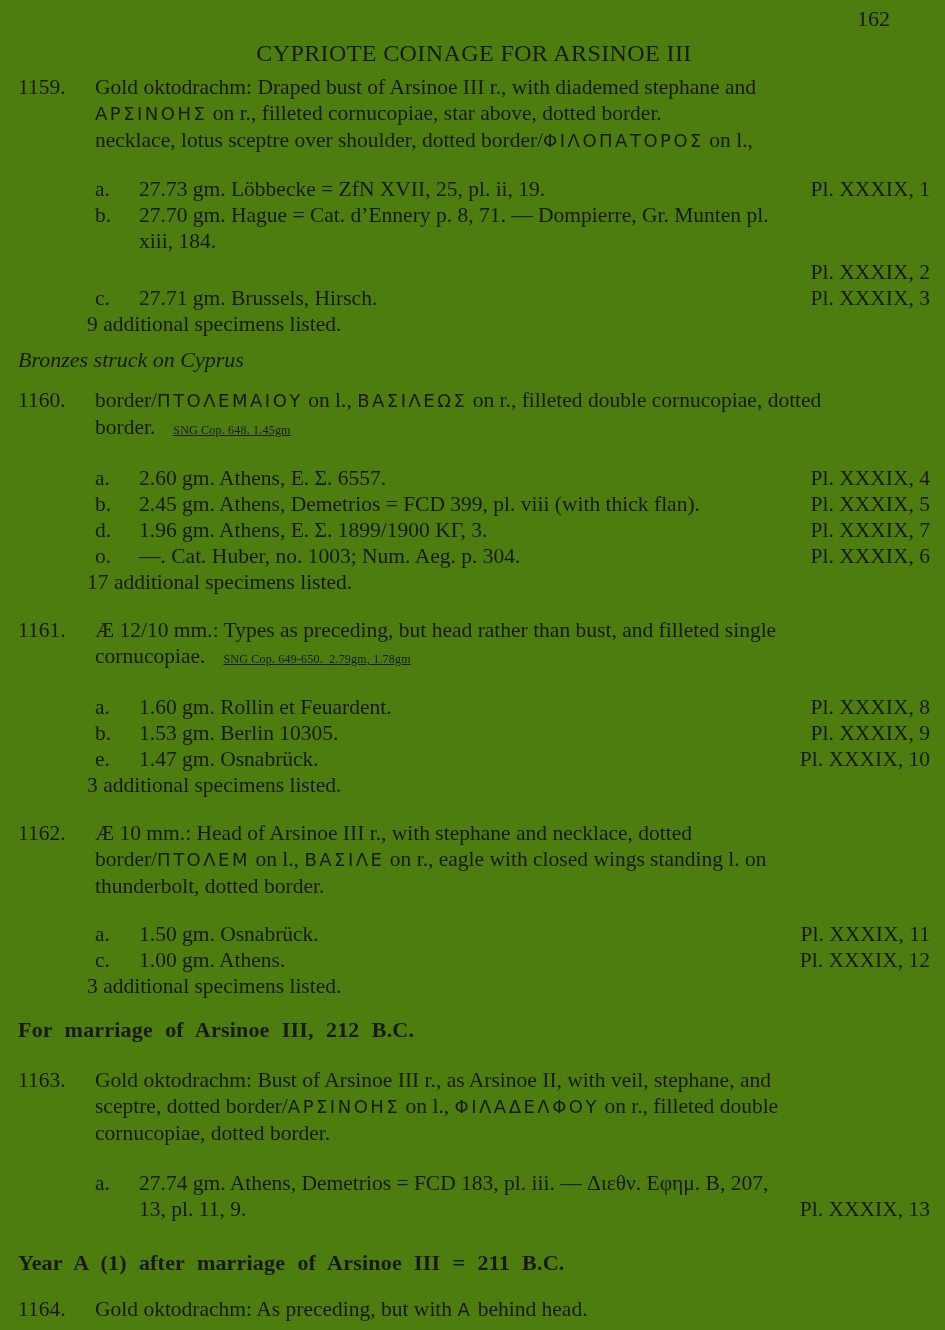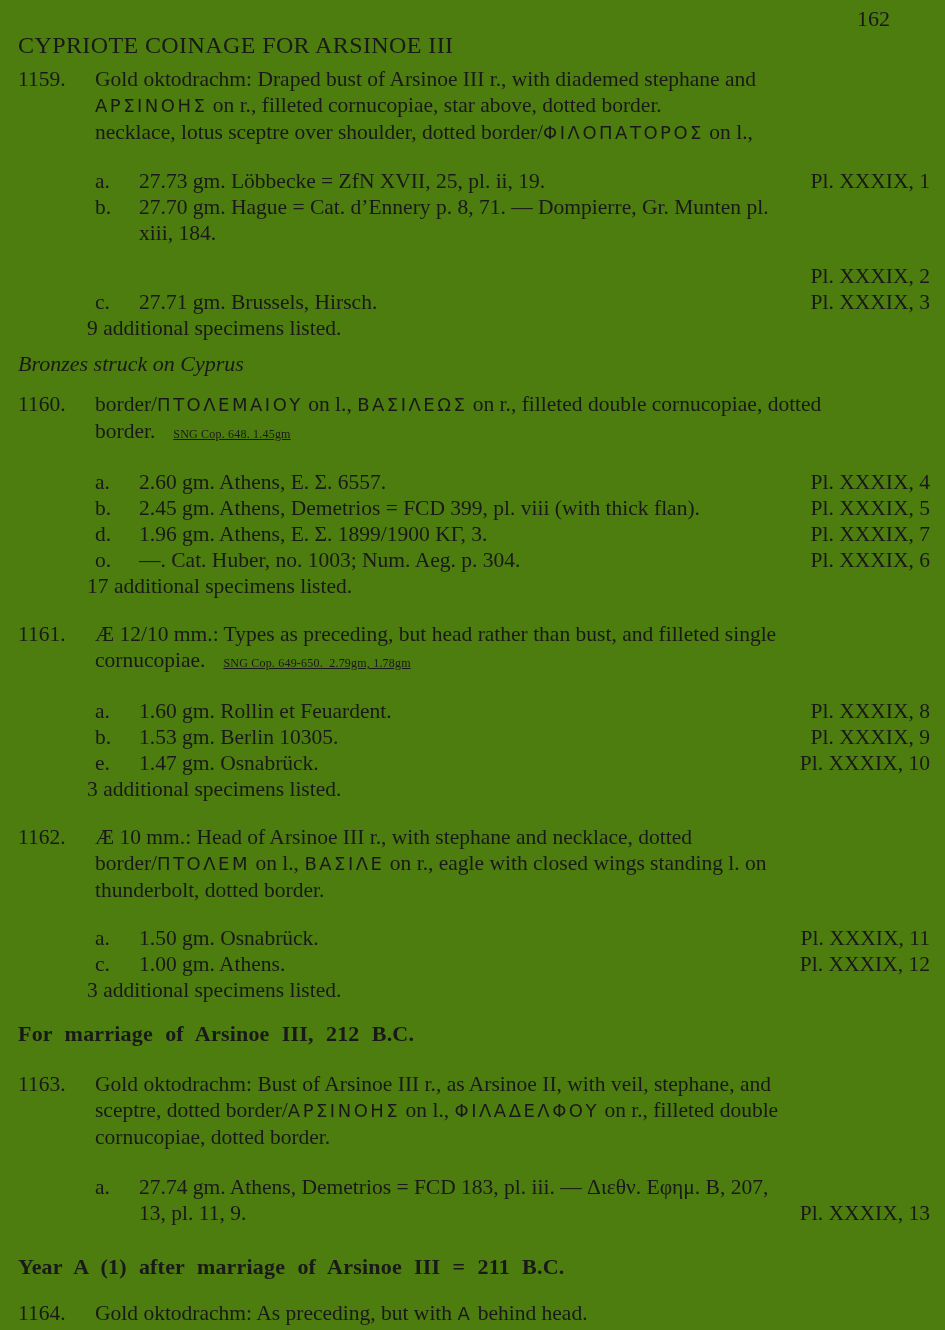--- a/index.html
+++ b/index.html
@@ -2,33 +2,33 @@
 <html><head>
 <meta charset="utf-8">
 <style>
   html,body{margin:0;padding:0;background:#d8d8d8;}
   .page{
     width:945px;height:1330px;margin:0 auto;background:#4d7c0f;color:#191919;
     font-family:"Liberation Serif", serif;font-size:21.5px;line-height:26px;
     box-sizing:border-box;padding:6px 15px 0 18px;overflow:hidden;position:relative;
   }
   .page-number{text-align:right;padding-right:40px;font-size:22px;}
-  .title{font-size:24px;line-height:26px;letter-spacing:0.4px;margin-top:0;}
+  .title{text-align:center;font-size:24px;line-height:26px;letter-spacing:0.4px;margin-top:8px;}
   .entry{display:flex;}
   .entry-num{flex:0 0 77px;}
   .entry-body{flex:1;min-width:0;}
   .desc-line{min-height:26px;}
   .greek{font-family:"DejaVu Sans", sans-serif;font-size:18px;letter-spacing:2.5px;}
   .small-note{font-size:12px;margin-left:18px;letter-spacing:0.2px;text-decoration:underline;}
   .specimens{margin-top:22px;}
   .spec-row{display:flex;}
   .spec-letter{flex:0 0 44px;}
   .spec-text{flex:1 1 auto;}
   .spec-plate{white-space:nowrap;text-align:right;padding-left:4px;}
-  .spec-row.plate-only{margin-top:17px;}
+  .spec-row.plate-only{margin-top:5px;}
   .spec-footer{margin-left:-8px;}
   .heading-italic{font-style:italic;font-size:22px;margin-top:10px;}
   .heading-bold{font-weight:bold;font-size:22px;word-spacing:6.5px;letter-spacing:0.2px;}
   .e1159{margin-top:8px;}
   .e1160{margin-top:14px;}
   .e1161{margin-top:22px;}
   .e1162{margin-top:22px;}
   .h-marriage{margin-top:18px;}
   .e1163{margin-top:24px;}
   .e1163 .specimens{margin-top:24px;}

